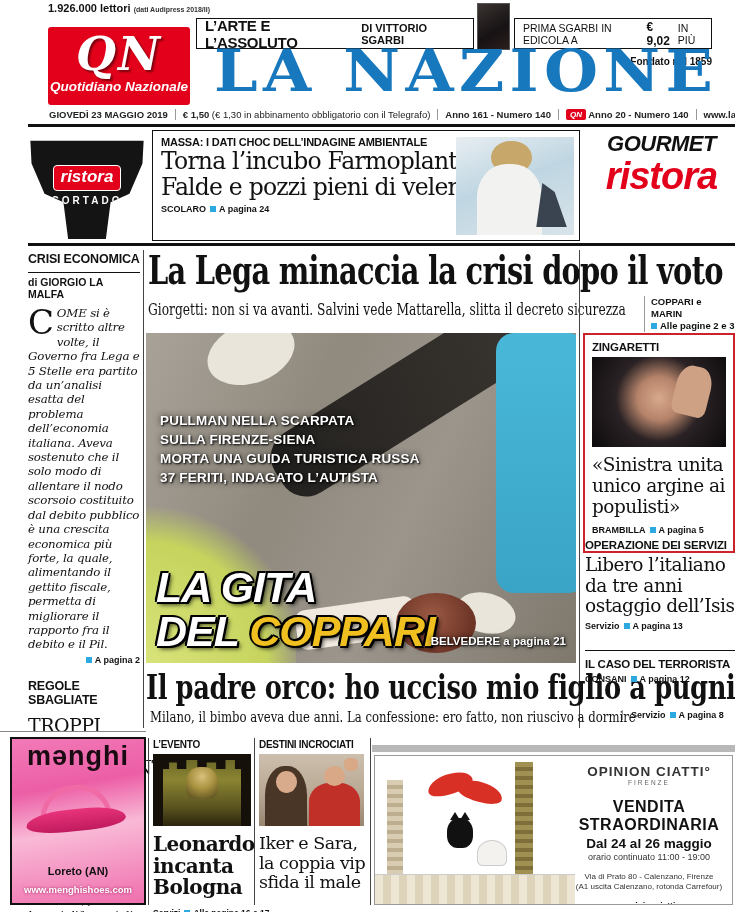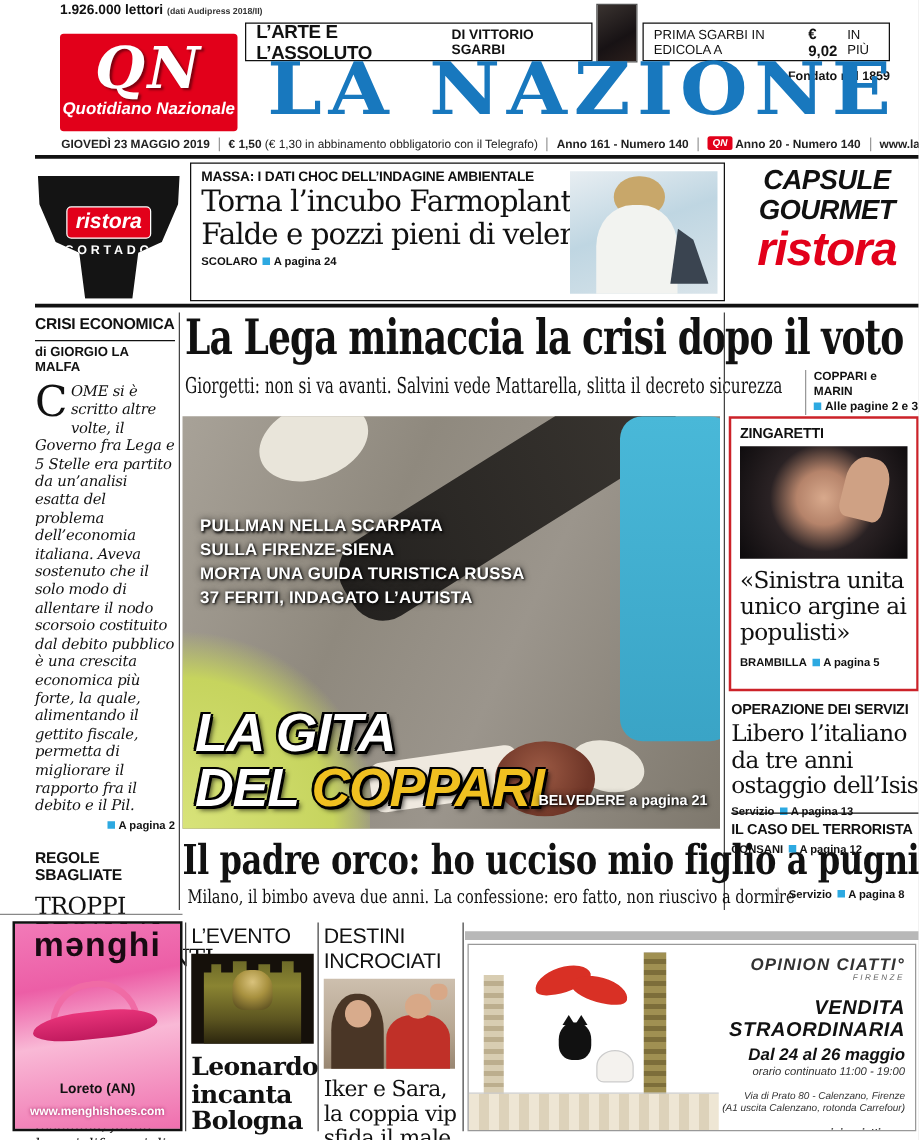--- a/index.html
+++ b/index.html
@@ -81,42 +81,42 @@
   .rc-h2 { font-family:"DejaVu Serif",serif; font-size:16.5px; line-height:19px; letter-spacing:-0.3px; }
 
   
   .menghi { background:linear-gradient(170deg,#f27ab8 0%,#ec5ea6 30%,#f9b9d6 55%,#ef6fae 100%); border:2px solid #111; overflow:hidden; text-align:center; }
   .menghi .logo { font-size:27px; font-weight:bold; color:#1a0a12; letter-spacing:1px; margin-top:2px; }
   .sandal { position:absolute; left:10px; top:44px; width:110px; height:56px; }
   .sandal .sole { position:absolute; left:4px; top:26px; width:100px; height:22px; background:linear-gradient(#e8347a,#c11a5e); border-radius:50% 50% 45% 45%/70% 70% 50% 50%; transform:rotate(-6deg); }
   .sandal .strap { position:absolute; left:16px; top:2px; width:72px; height:34px; border:5px solid #f06ba5; border-bottom:none; border-radius:60px 60px 0 0; transform:rotate(-8deg); }
   .menghi .loc { font-size:11px; font-weight:bold; color:#111; }
   .menghi .site { font-size:9.5px; font-weight:bold; color:#fff; text-shadow:0 0 3px #a01d5e; }
-  .bcol-kicker { font-weight:normal; font-size:17px; letter-spacing:-0.3px; }
+  .bcol-kicker { font-weight:bold; font-size:10px; letter-spacing:-0.3px; }
   .evento-photo { background:#15100a; position:relative; overflow:hidden; }
   .evento-photo .castle { position:absolute; left:10%; top:8%; width:80%; height:92%; background:linear-gradient(180deg,#6d6a28,#8a8432 30%,#5c5520 70%,#2c260e); clip-path:polygon(0 14%,8% 14%,8% 4%,18% 4%,18% 14%,30% 14%,30% 0,44% 0,44% 14%,56% 14%,56% 4%,68% 4%,68% 14%,80% 14%,80% 0,92% 0,92% 14%,100% 14%,100% 100%,0 100%); }
   .evento-photo .lisa { position:absolute; left:34%; top:18%; width:32%; height:44%; background:radial-gradient(circle at 50% 30%,#d9c27c 0%,#a8913f 45%,#4c421a 100%); border-radius:45% 45% 30% 30%; }
   .bcol-h-bold { font-family:"DejaVu Serif",serif; font-weight:bold; font-size:20px; line-height:21.5px; letter-spacing:-0.5px; }
   .bcol-h { font-family:"DejaVu Serif",serif; font-size:17.5px; line-height:19.5px; letter-spacing:-0.5px; }
   .destini-photo { background:linear-gradient(180deg,#cdbfae 0%,#b8a893 55%,#988671 100%); position:relative; overflow:hidden; }
   .destini-photo .her { position:absolute; left:6%; top:16%; width:40%; height:90%; background:#4a3626; border-radius:45% 45% 0 0; }
   .destini-photo .herface { position:absolute; left:16%; top:24%; width:20%; height:30%; background:#d8ab8c; border-radius:50%; }
   .destini-photo .him { position:absolute; right:4%; top:40%; width:48%; height:64%; background:#c03028; border-radius:40% 40% 0 0; }
   .destini-photo .himface { position:absolute; right:18%; top:16%; width:20%; height:28%; background:#d8a887; border-radius:50%; }
   .destini-photo .hand { position:absolute; right:6%; top:6%; width:13%; height:18%; background:#d8a887; border-radius:40%; }
   .opad { border:1px solid #999; background:#fff; overflow:hidden; }
   .opad .art { position:absolute; left:0; top:0; width:200px; height:100%; }
   .tower { position:absolute; background:repeating-linear-gradient(180deg,#d8cdb2 0 5px,#bcae8e 5px 9px); }
   .bow { position:absolute; width:46px; height:20px; background:#d93025; border-radius:50% 50% 50% 50%/60% 60% 40% 40%; }
   .cat { position:absolute; width:26px; height:30px; background:#111; border-radius:45% 45% 40% 40%; }
   .cat:before { content:""; position:absolute; top:-6px; left:3px; border-left:5px solid transparent; border-right:5px solid transparent; border-bottom:8px solid #111; }
   .cat:after { content:""; position:absolute; top:-6px; right:3px; border-left:5px solid transparent; border-right:5px solid transparent; border-bottom:8px solid #111; }
   .chair { position:absolute; width:30px; height:26px; background:#f4f2ee; border:1px solid #ccc; border-radius:50% 50% 20% 20%; }
   .rug { position:absolute; left:0; bottom:0; width:200px; height:30px; background:repeating-linear-gradient(90deg,#eee6d4 0 8px,#ddd2ba 8px 16px); border-top:1px solid #ccc; }
-  .opad .txt { position:absolute; right:8px; top:8px; width:150px; text-align:right;font-style:italic; }
+  .opad .txt { position:absolute; right:8px; top:8px; width:150px; text-align:center; }
   .opad .brand { font-size:13.5px; font-weight:bold; letter-spacing:1px; color:#333; }
   .opad .city { font-size:6.5px; letter-spacing:2px; color:#666; }
   .opad .vh { font-size:16px; font-weight:bold; line-height:17.5px; letter-spacing:.5px; margin-top:12px; }
   .opad .dates { font-size:13.5px; font-weight:bold; margin-top:3px; }
   .opad .hours { font-size:9px; color:#333; margin-top:1px; }
   .opad .addr { font-size:8px; color:#333; margin-top:10px; line-height:10px; }
   .opad .site { font-size:8.5px; font-weight:bold; margin-top:9px; }
   .graybar { position:absolute; background:#b8b8b8; }
 </style>
 </head>
@@ -164,21 +164,20 @@
     <div class="farmo-h">Falde e pozzi pieni di veleni</div>
     <div class="pageref" style="margin-top:4px;"><span>SCOLARO</span><span class="sq"></span><span>A pagina 24</span></div>
     <div class="abs farmo-photo" style="right:5px;top:6px;width:118px;height:98px;">
       <div class="hair"></div>
       <div class="coat"></div>
       <div class="scope"></div>
     </div>
   </div>
 
   <div class="abs caps-ad" style="left:588px;top:132px;width:147px;">
-    <div class="l">CAPSULE</div>
     <div class="l">GOURMET</div>
     <div class="brand">ristora</div>
   </div>
   <div class="hrule" style="left:28px;top:243px;width:707px;height:3px;"></div>
 
   <div class="abs" style="left:28px;top:252px;width:112px;">
     <div class="op-kicker">CRISI ECONOMICA</div>
     <div class="op-byline" style="margin-top:6px;">di GIORGIO LA MALFA</div>
     <div class="op-body" style="margin-top:6px;">COME si è scritto altre volte, il Governo fra Lega e 5 Stelle era partito da un’analisi esatta del problema dell’economia italiana. Aveva sostenuto che il solo modo di allentare il nodo scorsoio costituito dal debito pubblico è una crescita economica più forte, la quale, alimentando il gettito fiscale, permetta di migliorare il rapporto fra il debito e il Pil.</div>
     <div class="pageref pr-right" style="margin-top:3px;"><span class="sq"></span><span>A pagina 2</span></div>
@@ -231,21 +230,21 @@
 
   <div class="abs zbox" style="left:583px;top:333px;width:152px;height:220px;">
     <div class="rc-kicker">ZINGARETTI</div>
     <div class="zphoto" style="width:134px;height:90px;margin-top:4px;">
       <div class="zhand"></div>
     </div>
     <div class="zquote" style="margin-top:7px;">«Sinistra unita unico argine ai populisti»</div>
     <div class="pageref" style="margin-top:8px;"><span>BRAMBILLA</span><span class="sq"></span><span>A pagina 5</span></div>
   </div>
 
-  <div class="abs" style="left:585px;top:562px;width:150px;">
+  <div class="abs" style="left:585px;top:539px;width:150px;">
     <div class="rc-kicker">OPERAZIONE DEI SERVIZI</div>
     <div class="rc-h" style="margin-top:4px;">Libero l’italiano da tre anni ostaggio dell’Isis</div>
     <div class="pageref" style="margin-top:4px;"><span>Servizio</span><span class="sq"></span><span>A pagina 13</span></div>
   </div>
   <div class="hrule" style="left:585px;top:650px;width:150px;height:1px;"></div>
   <div class="abs" style="left:585px;top:658px;width:150px;">
     <div class="rc-kicker">IL CASO DEL TERRORISTA</div>
     <div class="pageref" style="margin-top:4px;"><span>CONSANI</span><span class="sq"></span><span>A pagina 12</span></div>
   </div>
 

